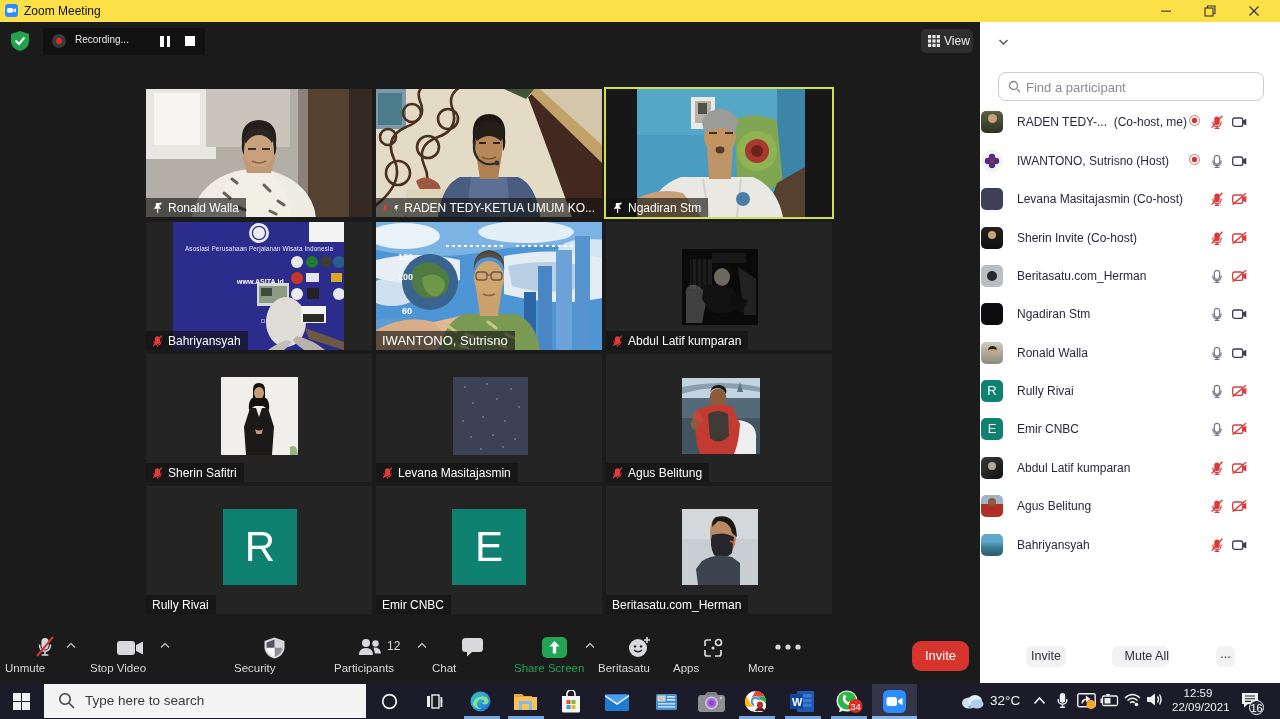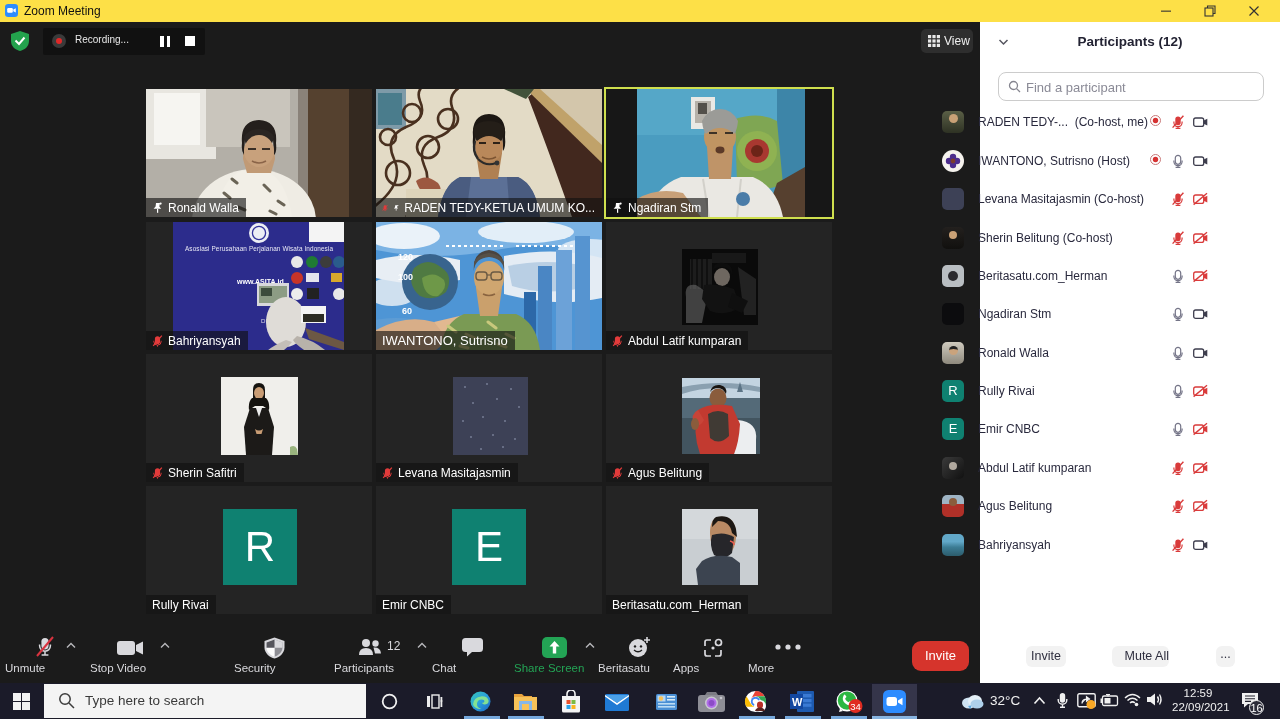--- a/index.html
+++ b/index.html
@@ -11,21 +11,21 @@
 
 #meet{position:absolute;left:0;top:22px;width:980px;height:661px;background:#1b1b1b}
 
 #panel{position:absolute;left:980px;top:22px;width:300px;height:661px;background:#fff}
 
 #task{position:absolute;left:0;top:683px;width:1280px;height:36px;background:#1b1b29}
 .tile{position:absolute;width:226px;height:128px;background:#242424;overflow:hidden}
 .nl{position:absolute;left:0;bottom:0;display:flex;align-items:center;background:rgba(16,16,16,.62);color:#fff;font-size:12px;height:19px;padding:0 7px 0 6px;white-space:nowrap}
 .nl svg{margin-right:5px}
 .tb-it{position:absolute;width:80px;color:#d9d9dd;font-size:11.5px}
-.prow{position:absolute;left:924px;width:300px;height:24px}
+.prow{position:absolute;left:963px;width:300px;height:24px}
 .pav{position:absolute;left:18px;top:0;width:22px;height:22px;border-radius:5px;overflow:hidden}
 .pname{position:absolute;left:54px;top:3.5px;font-size:12px;color:#29293d;white-space:nowrap}
 .pic{position:absolute;top:4px}
 </style>
 </head>
 <body>
 <div id="stage">
 <div id="titlebar">
   <svg class="abs" style="left:5px;top:4px" width="13" height="13" viewBox="0 0 13 13">
         <rect width="13" height="13" rx="3.2" fill="#2d8cff"></rect>
@@ -457,21 +457,20 @@
 <g id="recdot">
           <circle cx="5.5" cy="5.5" r="5" fill="none" stroke="#c87878" stroke-width="1"></circle>
           <circle cx="5.5" cy="5.5" r="2.7" fill="#d63232"></circle>
         </g>
 </defs>
 </svg>
 
 <svg class="abs" style="left:998px;top:38px" width="11" height="8" viewBox="0 0 11 8">
       <path d="M1.5 2 L5.5 6 L9.5 2" stroke="#55555f" stroke-width="1.5" fill="none"></path>
     </svg>
-<div class="abs" style="left:980px;top:34px;width:300px;text-align:center;font-size:13.5px;font-weight:bold;color:#232333">Participants (12)</div>
 <div class="abs" style="left:998px;top:72px;width:266px;height:29px;border:1px solid #ccc;border-radius:8px"></div>
 <svg class="abs" style="left:1008px;top:80px" width="13" height="13" viewBox="0 0 13 13">
       <circle cx="5.5" cy="5.5" r="4" fill="none" stroke="#85858f" stroke-width="1.3"></circle>
       <path d="M8.6 8.6 L12 12" stroke="#85858f" stroke-width="1.3"></path>
     </svg>
 <div class="abs" style="left:1026px;top:80px;font-size:13px;color:#8a8a96">Find a participant</div>
 
 <div class="prow" style="top:111px">
       <div class="pav" style="background:linear-gradient(#5a5f46,#2e3224)">
         <div style="width:9px;height:9px;border-radius:50%;background:#c9a176;margin:3px auto 0"></div>
@@ -515,21 +514,21 @@
         <use href="#micred"></use>
       </svg>
       <svg class="pic" style="left:269px" width="15" height="14" viewBox="0 0 15 14">
         <use href="#camred"></use>
       </svg>
     </div>
 <div class="prow" style="top:227px">
       <div class="pav" style="background:linear-gradient(#23201e,#11100e)">
         <div style="width:8px;height:8px;border-radius:50%;background:#c9a176;margin:4px auto 0"></div>
       </div>
-      <div class="pname">Sherin Belitung (Co-host)</div>
+      <div class="pname">Sherin Invite (Co-host)</div>
       <svg class="pic" style="left:247px" width="14" height="14" viewBox="0 0 14 14">
         <use href="#micred"></use>
       </svg>
       <svg class="pic" style="left:269px" width="15" height="14" viewBox="0 0 15 14">
         <use href="#camred"></use>
       </svg>
     </div>
 <div class="prow" style="top:265px">
       <div class="pav" style="background:#b9bec2">
         <div style="width:10px;height:10px;border-radius:50%;background:#2a2a2e;margin:6px auto 0"></div>

